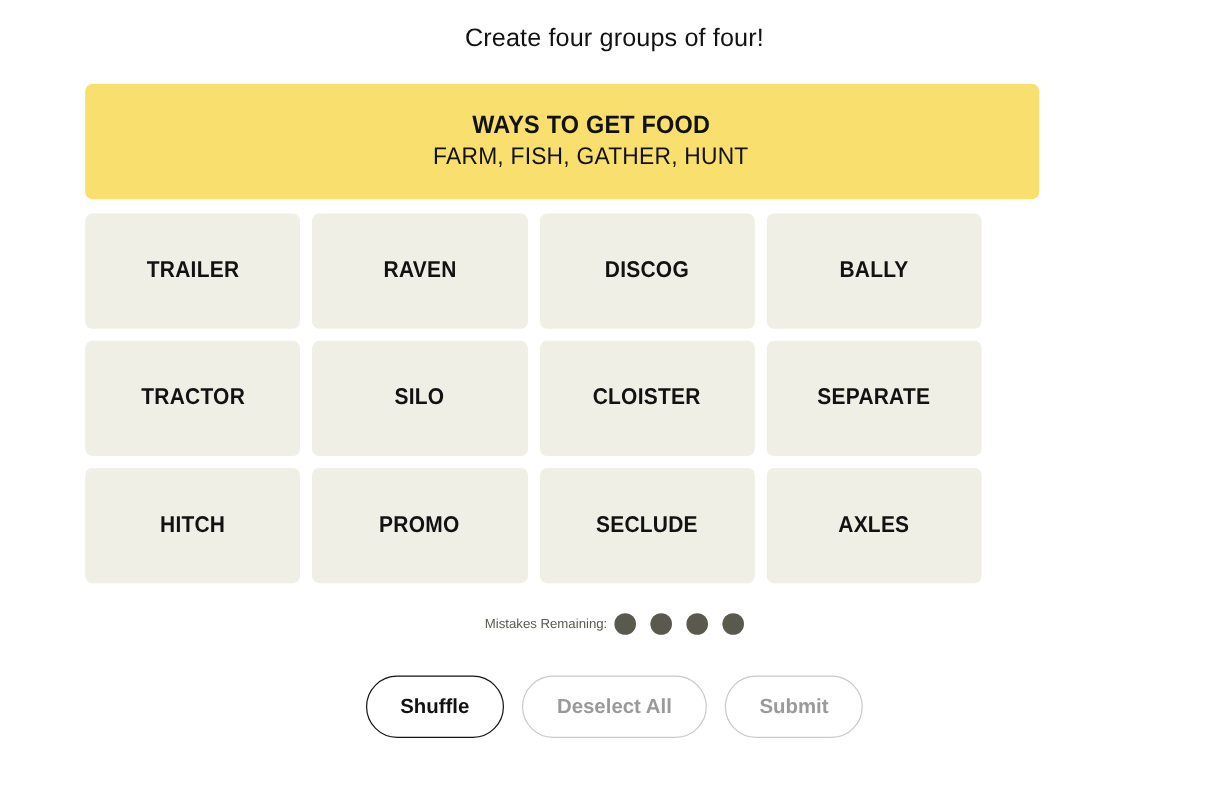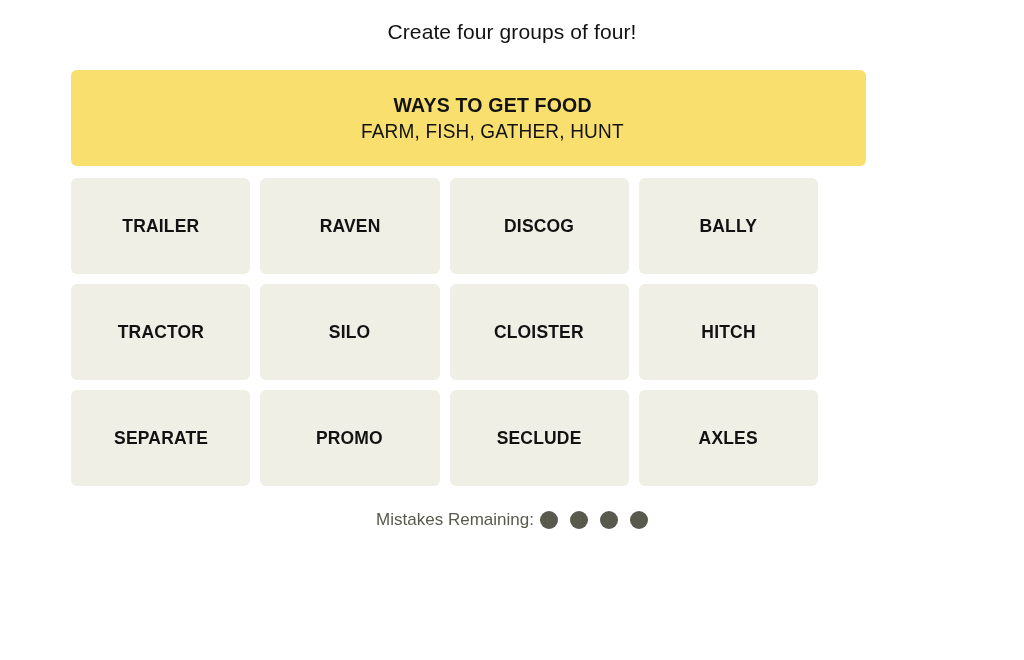--- a/index.html
+++ b/index.html
@@ -105,21 +105,21 @@
   .mistakes {
     position: absolute;
     top: 509px;
     left: 0;
     width: 1024px;
     display: flex;
     align-items: center;
     justify-content: center;
   }
   .mistakes-label {
-    font-size: 17px;
+    font-size: 11px;
     color: #5a594e;
     line-height: 22px;
     margin-right: 6px;
   }
   .dots {
     display: flex;
     align-items: center;
     gap: 12px;
   }
   .dot {
@@ -199,25 +199,25 @@
       <button class="tile">
         <span class="tile-label">TRACTOR</span>
       </button>
       <button class="tile">
         <span class="tile-label">SILO</span>
       </button>
       <button class="tile">
         <span class="tile-label">CLOISTER</span>
       </button>
       <button class="tile">
+        <span class="tile-label">SEPARATE</span>
+      </button>
+
+      <button class="tile">
         <span class="tile-label">HITCH</span>
-      </button>
-
-      <button class="tile">
-        <span class="tile-label">SEPARATE</span>
       </button>
       <button class="tile">
         <span class="tile-label">PROMO</span>
       </button>
       <button class="tile">
         <span class="tile-label">SECLUDE</span>
       </button>
       <button class="tile">
         <span class="tile-label">AXLES</span>
       </button>
@@ -228,14 +228,19 @@
   <div class="mistakes">
     <span class="mistakes-label">Mistakes Remaining:</span>
     <span class="dots">
       <span class="dot"></span>
       <span class="dot"></span>
       <span class="dot"></span>
       <span class="dot"></span>
     </span>
   </div>
 
+  <div class="actions">
+    <button class="btn enabled btn-shuffle">Shuffle</button>
+    <button class="btn disabled btn-deselect">Deselect All</button>
+    <button class="btn disabled btn-submit">Submit</button>
+  </div>
 
 </div>
 
 </body></html>

